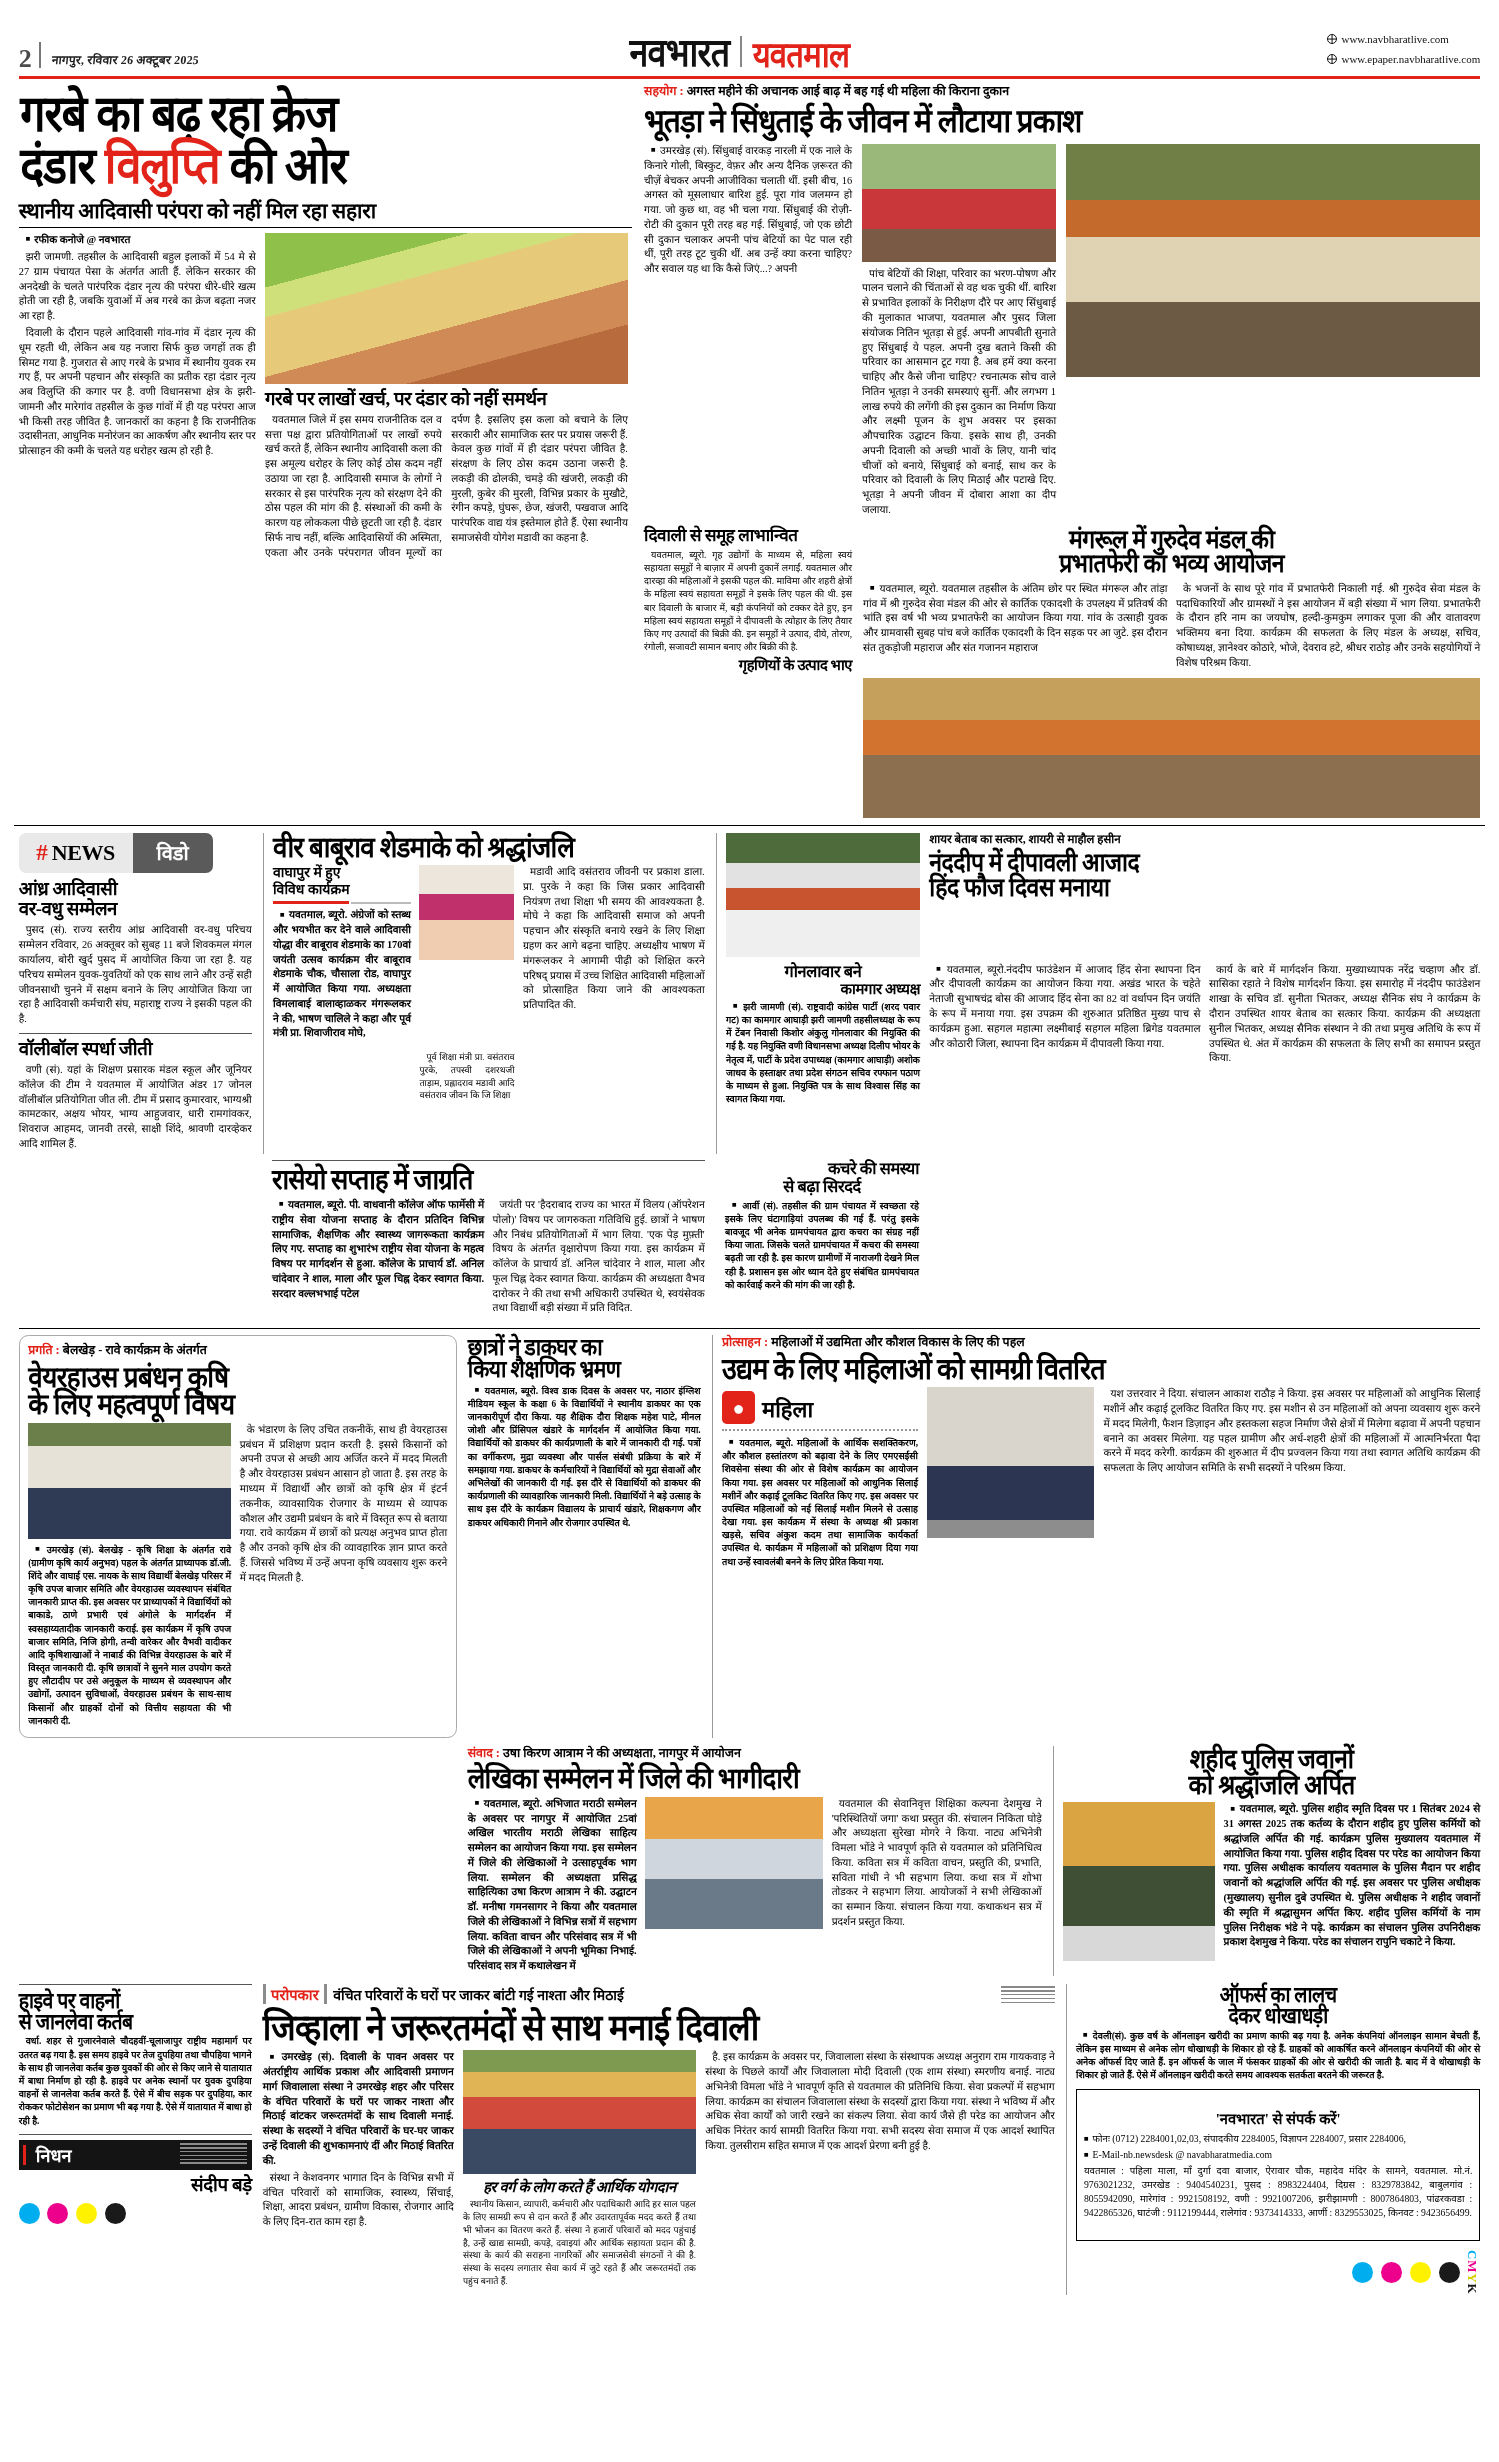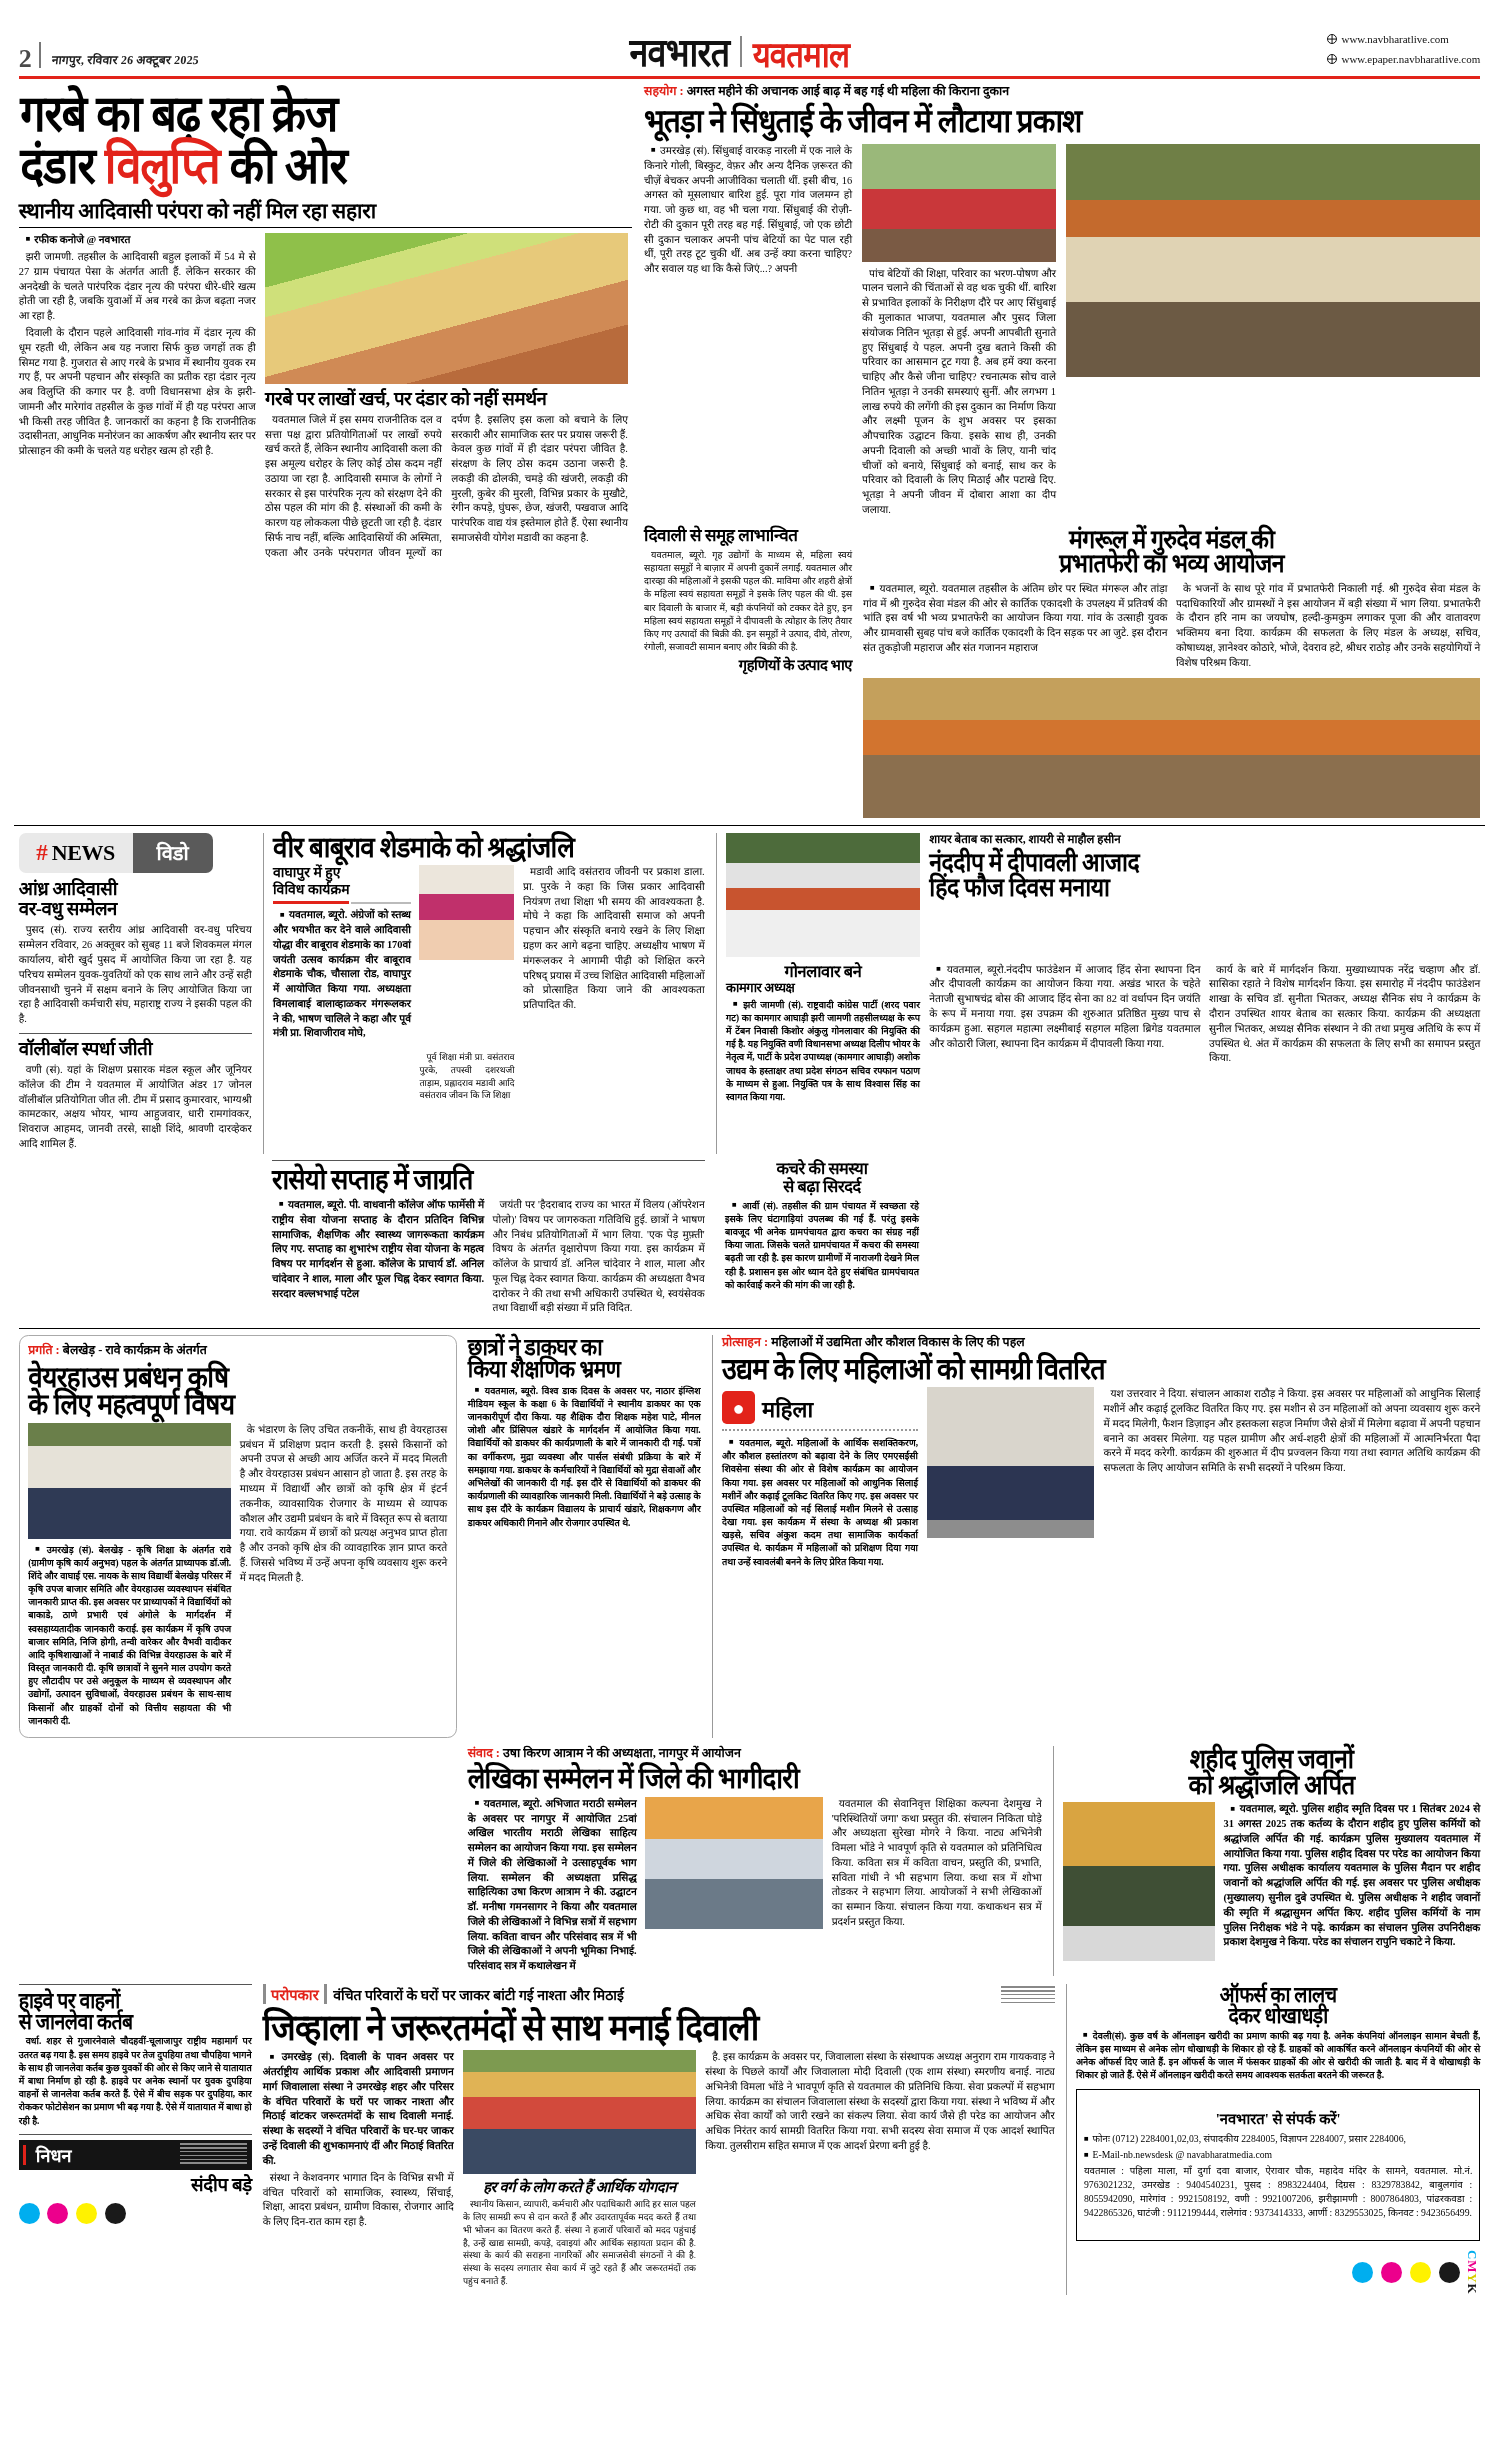--- a/index.html
+++ b/index.html
@@ -294,21 +294,21 @@
           </div>
           <div style="flex:1;">
             <div class="kicker" style="font-size:11.6px;font-weight:bold;">शायर बेताब का सत्कार, शायरी से माहौल हसीन</div>
             <div class="hl3" style="margin-top:3.9px;">नंददीप में दीपावली आजाद</div>
             <div class="hl3">हिंद फौज दिवस मनाया</div>
           </div>
         </div>
         <div style="display:flex;gap:9.3px;margin-top:6.2px;">
           <div style="width:194px;">
             <div class="hl4" style="font-size:16.3px;text-align:center;">गोनलावार बने</div>
-            <div class="hl4" style="font-size:13px;text-align:left;margin-bottom:3.1px;">कामगार अध्यक्ष</div>
+            <div class="hl4" style="font-size:15px;text-align:right;margin-bottom:3.1px;">कामगार अध्यक्ष</div>
             <div class="body-text" style="font-size:9.3px;">
                 <p class="lead dateline-b">झरी जामणी (सं). राष्ट्रवादी कांग्रेस पार्टी (शरद पवार गट) का कामगार आघाड़ी झरी जामणी तहसीलध्यक्ष के रूप में टेंबन निवासी किशोर अंकुलु गोनलावार की नियुक्ति की गई है. यह नियुक्ति वणी विधानसभा अध्यक्ष दिलीप भोयर के नेतृत्व में, पार्टी के प्रदेश उपाध्यक्ष (कामगार आघाड़ी) अशोक जाधव के हस्ताक्षर तथा प्रदेश संगठन सचिव रफ्फान पठाण के माध्यम से हुआ. नियुक्ति पत्र के साथ विश्वास सिंह का स्वागत किया गया.</p>
               </div>
           </div>
           <div style="flex:1;display:flex;gap:8.5px;">
             <div style="flex:1;" class="body-text">
               <p class="lead">यवतमाल, ब्यूरो.नंददीप फाउंडेशन में आजाद हिंद सेना स्थापना दिन और दीपावली कार्यक्रम का आयोजन किया गया. अखंड भारत के चहेते नेताजी सुभाषचंद्र बोस की आजाद हिंद सेना का 82 वां वर्धापन दिन जयंति के रूप में मनाया गया. इस उपक्रम की शुरुआत प्रतिष्ठित मुख्य पाच से कार्यक्रम हुआ. सहगल महात्मा लक्ष्मीबाई सहगल महिला ब्रिगेड यवतमाल और कोठारी जिला, स्थापना दिन कार्यक्रम में दीपावली किया गया.</p>
             </div>
             <div style="flex:1;" class="body-text">
               <p>कार्य के बारे में मार्गदर्शन किया. मुख्याध्यापक नरेंद्र चव्हाण और डॉ. सासिका रहाते ने विशेष मार्गदर्शन किया. इस समारोह में नंददीप फाउंडेशन शाखा के सचिव डॉ. सुनीता भितकर, अध्यक्ष सैनिक संघ ने कार्यक्रम के दौरान उपस्थित शायर बेताब का सत्कार किया. कार्यक्रम की अध्यक्षता सुनील भितकर, अध्यक्ष सैनिक संस्थान ने की तथा प्रमुख अतिथि के रूप में उपस्थित थे. अंत में कार्यक्रम की सफलता के लिए सभी का समापन प्रस्तुत किया.</p>
@@ -331,21 +331,21 @@
             </div>
           <div style="flex:1;" class="body-text">
               <p>जयंती पर 'हैदराबाद राज्य का भारत में विलय (ऑपरेशन पोलो)' विषय पर जागरुकता गतिविधि हुई. छात्रों ने भाषण और निबंध प्रतियोगिताओं में भाग लिया. 'एक पेड़ मुफ़्ती' विषय के अंतर्गत वृक्षारोपण किया गया. इस कार्यक्रम में कॉलेज के प्राचार्य डॉ. अनिल चांदेवार ने शाल, माला और फूल चिह्न देकर स्वागत किया. कार्यक्रम की अध्यक्षता वैभव दारोकर ने की तथा सभी अधिकारी उपस्थित थे, स्वयंसेवक तथा विद्यार्थी बड़ी संख्या में प्रति विदित.</p>
             </div>
         </div>
       </div>
     </div>
     <div style="flex:1;">
       <div style="padding-left:9.3px;display:flex;gap:9.3px;">
         <div style="width:194px;">
-          <div class="hl4" style="font-size:16.3px;text-align:center;">कचरे की समस्या</div>
+          <div class="hl4" style="font-size:16.3px;text-align:right;">कचरे की समस्या</div>
           <div class="hl4" style="font-size:16.3px;text-align:center;margin-bottom:3.1px;">से बढ़ा सिरदर्द</div>
           <div class="body-text" style="font-size:9.3px;">
               <p class="lead dateline-b">आर्वी (सं). तहसील की ग्राम पंचायत में स्वच्छता रहे इसके लिए घंटागाड़ियां उपलब्ध की गई हैं. परंतु इसके बावजूद भी अनेक ग्रामपंचायत द्वारा कचरा का संग्रह नहीं किया जाता. जिसके चलते ग्रामपंचायत में कचरा की समस्या बढ़ती जा रही है. इस कारण ग्रामीणों में नाराजगी देखने मिल रही है. प्रशासन इस ओर ध्यान देते हुए संबंधित ग्रामपंचायत को कार्रवाई करने की मांग की जा रही है.</p>
             </div>
         </div>
         <div style="flex:1;"></div>
       </div>
     </div>
   </div>
 

